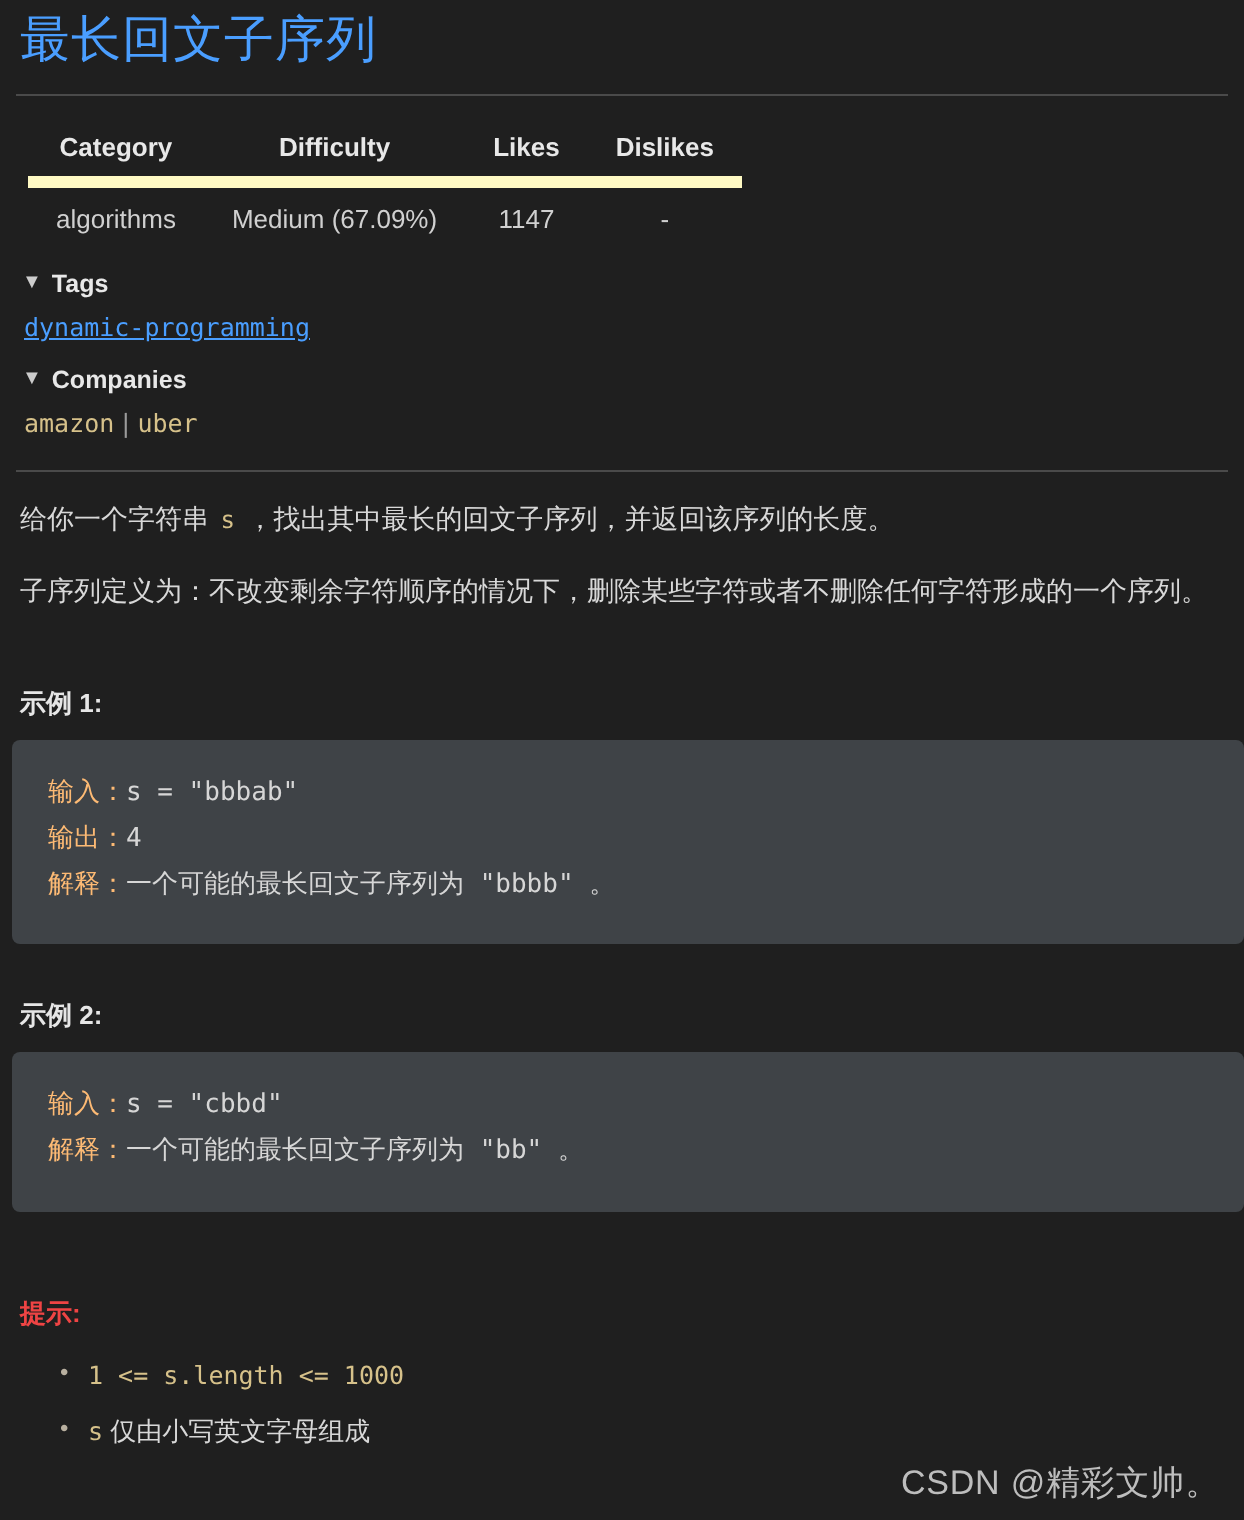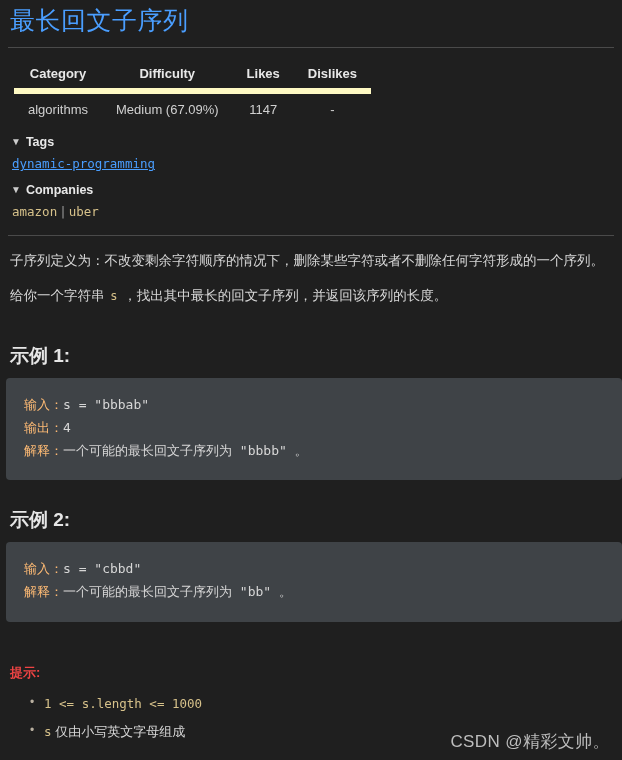--- a/index.html
+++ b/index.html
@@ -100,21 +100,21 @@
   code.inline {
     font-family: "DejaVu Sans Mono", monospace;
     color: #d6c18a;
     font-size: 12px;
     padding: 0 2px;
   }
 
   
   .ex-head {
     font-weight: bold;
-    font-size: 19px;
+    font-size: 13px;
     color: #e6e6e6;
     margin: 36px 0 0 2px;
   }
   .ex-head.second { margin-top: 27px; }
   .codeblock {
     background: #3f4347;
     border-radius: 4px;
     margin: 9px -8px 0 -2px;
     padding: 16px 0 18px 18px;
     font-family: "DejaVu Sans Mono", monospace;
@@ -211,23 +211,23 @@
   <div class="section-head">
     <span class="tri">▼</span>
     <span>Companies</span>
   </div>
   <div class="mono-line">
     <span class="company">amazon</span><span class="pipe">|</span><span class="company">uber</span>
   </div>
 
   <div class="rule2"></div>
 
+  <p class="desc"><span>给你一个字符串 </span><code class="inline">s</code><span> ，找出其中最长的回文子序列，并返回该序列的长度。</span></p>
+
   <p class="desc second">子序列定义为：不改变剩余字符顺序的情况下，删除某些字符或者不删除任何字符形成的一个序列。</p>
-
-  <p class="desc"><span>给你一个字符串 </span><code class="inline">s</code><span> ，找出其中最长的回文子序列，并返回该序列的长度。</span></p>
 
   <div class="ex-head">示例 1:</div>
   <div class="codeblock">
     <div><b>输入：</b><span>s = "bbbab"</span></div>
     <div><b>输出：</b><span>4</span></div>
     <div><b>解释：</b><span>一个可能的最长回文子序列为 "bbbb" 。</span></div>
   </div>
 
   <div class="ex-head second">示例 2:</div>
   <div class="codeblock">

